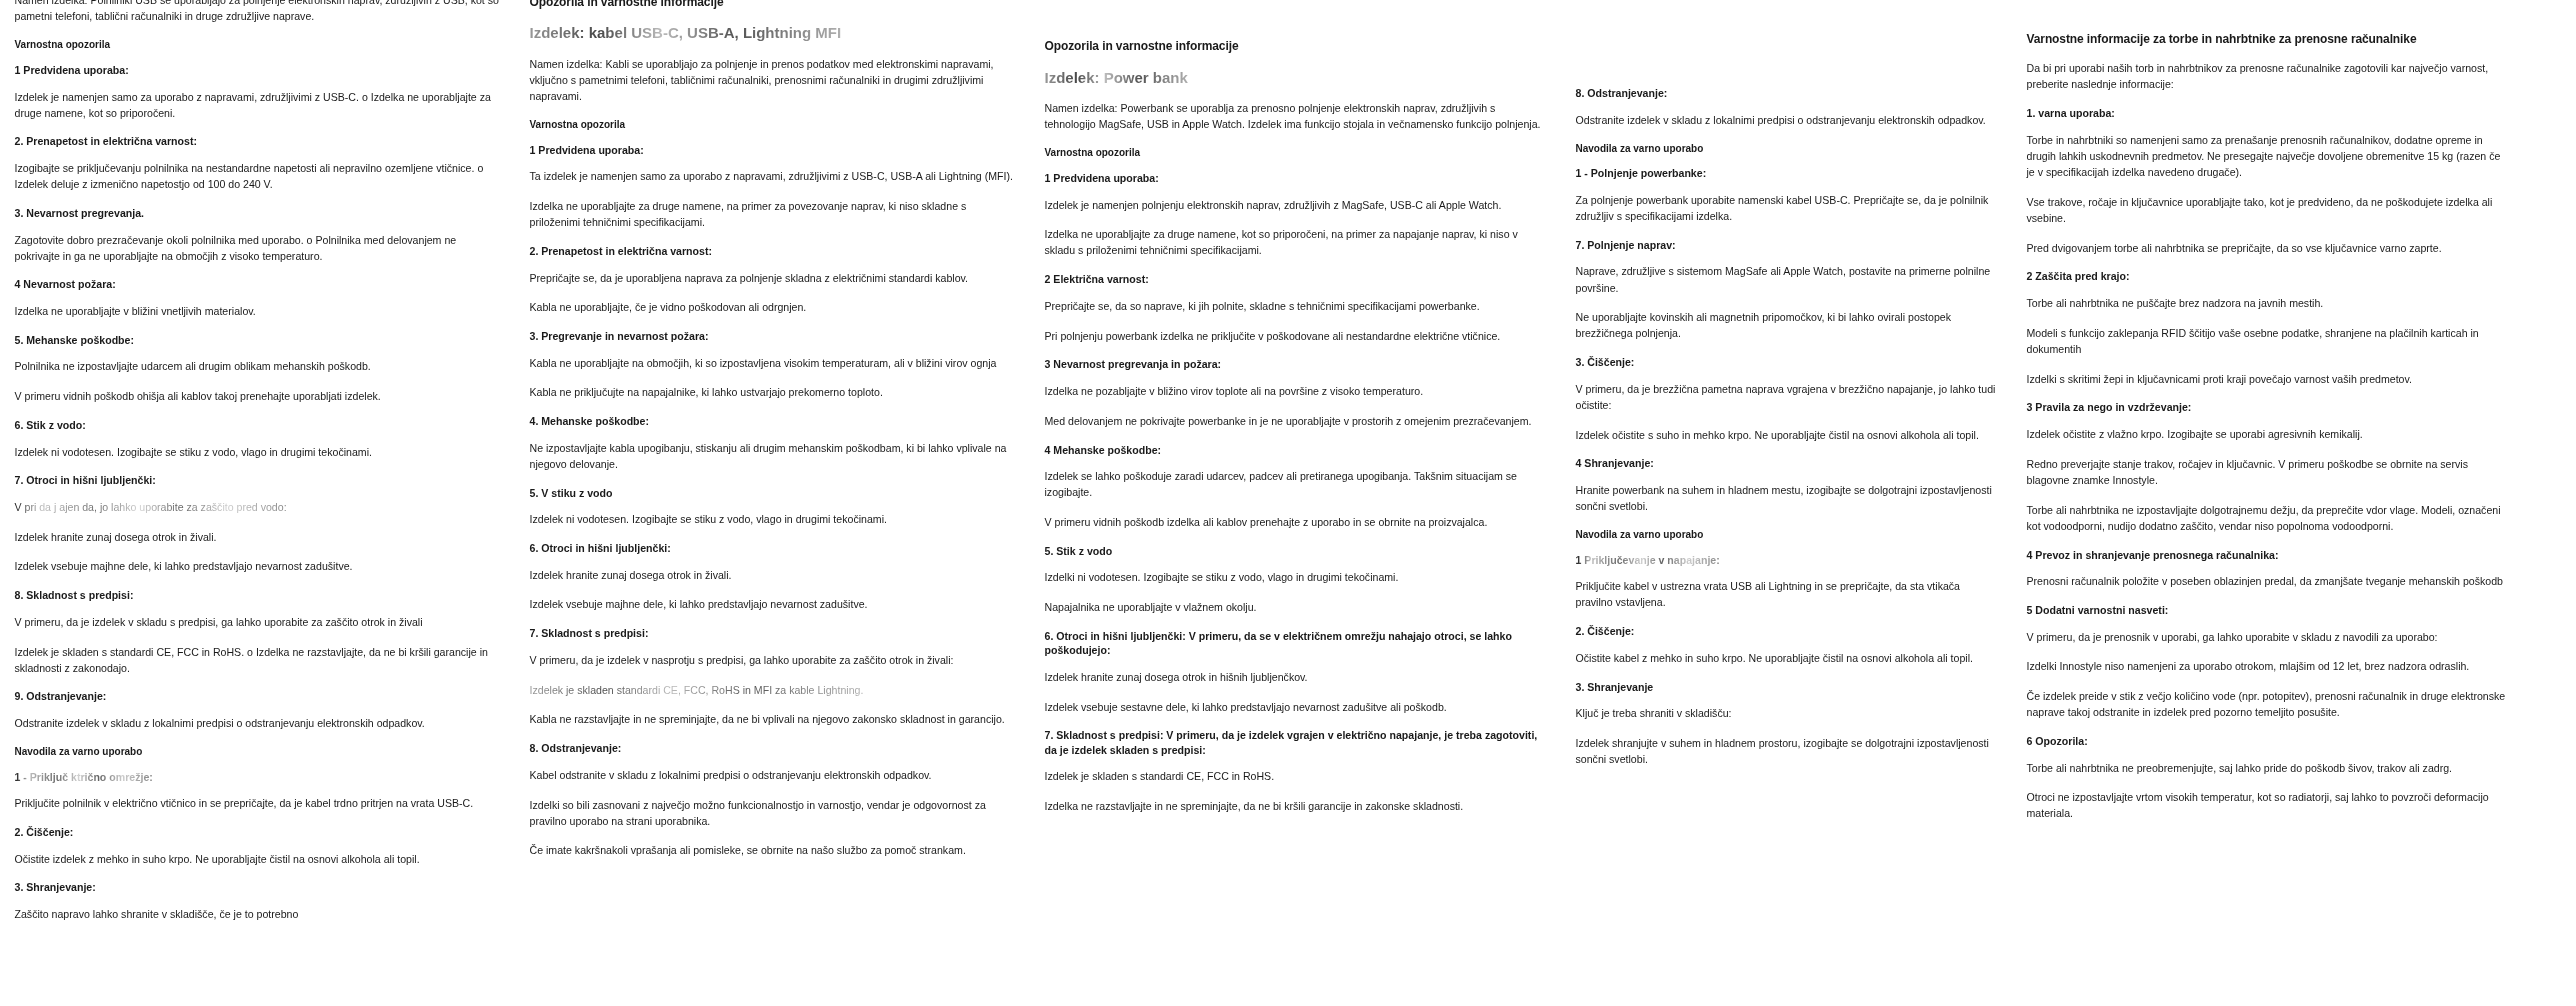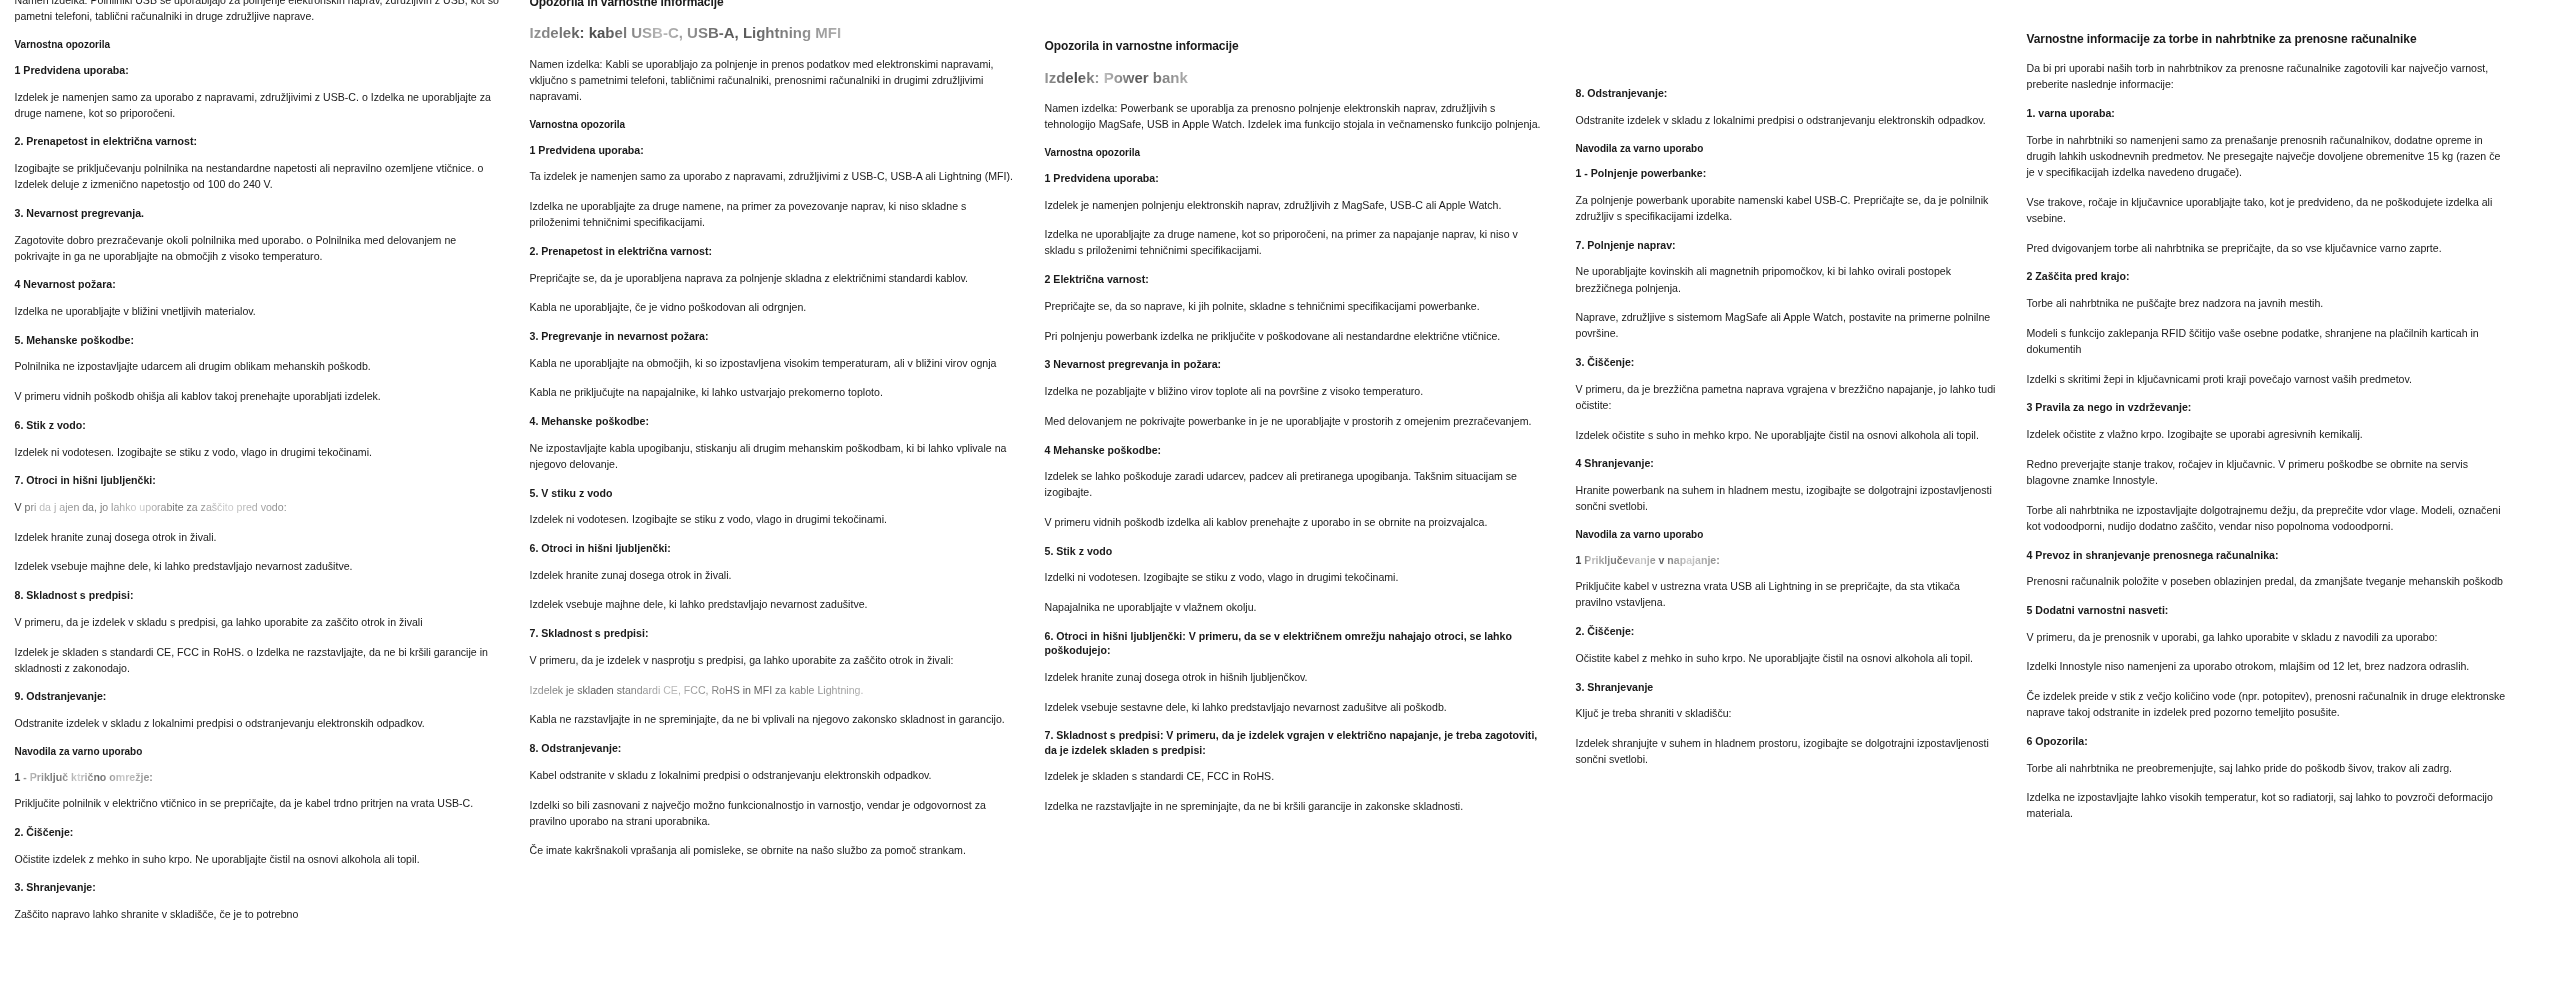--- a/index.html
+++ b/index.html
@@ -195,22 +195,22 @@
     <p class="body">Izdelka ne razstavljajte in ne spreminjajte, da ne bi kršili garancije in zakonske skladnosti.</p>
   </div>
 
   <div class="col c4">
     <h5 class="item">8. Odstranjevanje:</h5>
     <p class="body">Odstranite izdelek v skladu z lokalnimi predpisi o odstranjevanju elektronskih odpadkov.</p>
     <h4 class="sec">Navodila za varno uporabo</h4>
     <h5 class="item">1 - Polnjenje powerbanke:</h5>
     <p class="body">Za polnjenje powerbank uporabite namenski kabel USB-C. Prepričajte se, da je polnilnik združljiv s specifikacijami izdelka.</p>
     <h5 class="item">7. Polnjenje naprav:</h5>
+    <p class="body">Naprave, združljive s sistemom MagSafe ali Apple Watch, postavite na primerne polnilne površine.</p>
     <p class="body">Ne uporabljajte kovinskih ali magnetnih pripomočkov, ki bi lahko ovirali postopek brezžičnega polnjenja.</p>
-    <p class="body">Naprave, združljive s sistemom MagSafe ali Apple Watch, postavite na primerne polnilne površine.</p>
     <h5 class="item">3. Čiščenje:</h5>
     <p class="body">V primeru, da je brezžična pametna naprava vgrajena v brezžično napajanje, jo lahko tudi očistite:</p>
     <p class="body">Izdelek očistite s suho in mehko krpo. Ne uporabljajte čistil na osnovi alkohola ali topil.</p>
     <h5 class="item">4 Shranjevanje:</h5>
     <p class="body">Hranite powerbank na suhem in hladnem mestu, izogibajte se dolgotrajni izpostavljenosti sončni svetlobi.</p>
     <h4 class="sec">Navodila za varno uporabo</h4>
     <h5 class="item"><span class="blurmask">1 Priključevanje v napajanje:</span></h5>
     <p class="body">Priključite kabel v ustrezna vrata USB ali Lightning in se prepričajte, da sta vtikača pravilno vstavljena.</p>
     <h5 class="item">2. Čiščenje:</h5>
     <p class="body">Očistite kabel z mehko in suho krpo. Ne uporabljajte čistil na osnovi alkohola ali topil.</p>
@@ -235,16 +235,16 @@
     <p class="body">Redno preverjajte stanje trakov, ročajev in ključavnic. V primeru poškodbe se obrnite na servis blagovne znamke Innostyle.</p>
     <p class="body">Torbe ali nahrbtnika ne izpostavljajte dolgotrajnemu dežju, da preprečite vdor vlage. Modeli, označeni kot vodoodporni, nudijo dodatno zaščito, vendar niso popolnoma vodoodporni.</p>
     <h5 class="item">4 Prevoz in shranjevanje prenosnega računalnika:</h5>
     <p class="body">Prenosni računalnik položite v poseben oblazinjen predal, da zmanjšate tveganje mehanskih poškodb</p>
     <h5 class="item">5 Dodatni varnostni nasveti:</h5>
     <p class="body">V primeru, da je prenosnik v uporabi, ga lahko uporabite v skladu z navodili za uporabo:</p>
     <p class="body">Izdelki Innostyle niso namenjeni za uporabo otrokom, mlajšim od 12 let, brez nadzora odraslih.</p>
     <p class="body">Če izdelek preide v stik z večjo količino vode (npr. potopitev), prenosni računalnik in druge elektronske naprave takoj odstranite in izdelek pred pozorno temeljito posušite.</p>
     <h5 class="item">6 Opozorila:</h5>
     <p class="body">Torbe ali nahrbtnika ne preobremenjujte, saj lahko pride do poškodb šivov, trakov ali zadrg.</p>
-    <p class="body">Izdelka ne izpostavljajte lahko visokih temperatur, kot so radiatorji, saj lahko to povzroči deformacijo materiala.</p>
+    <p class="body">Otroci ne izpostavljajte vrtom visokih temperatur, kot so radiatorji, saj lahko to povzroči deformacijo materiala.</p>
   </div>
 </div>
 
 
 </body></html>

